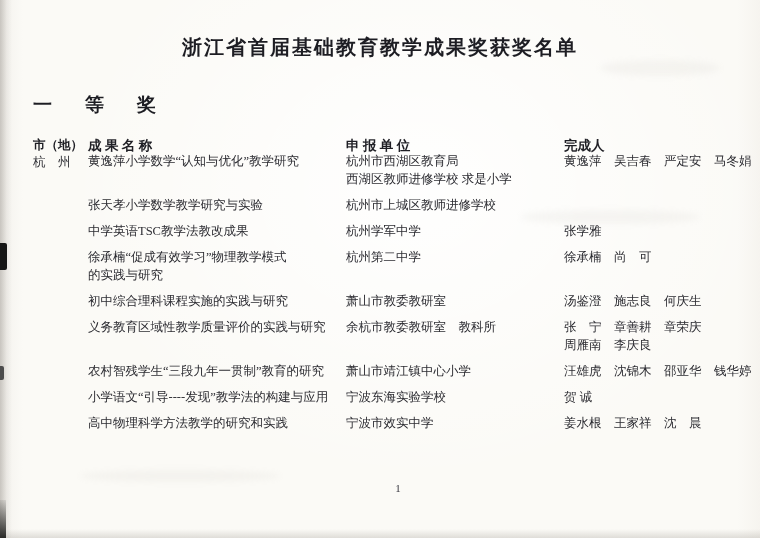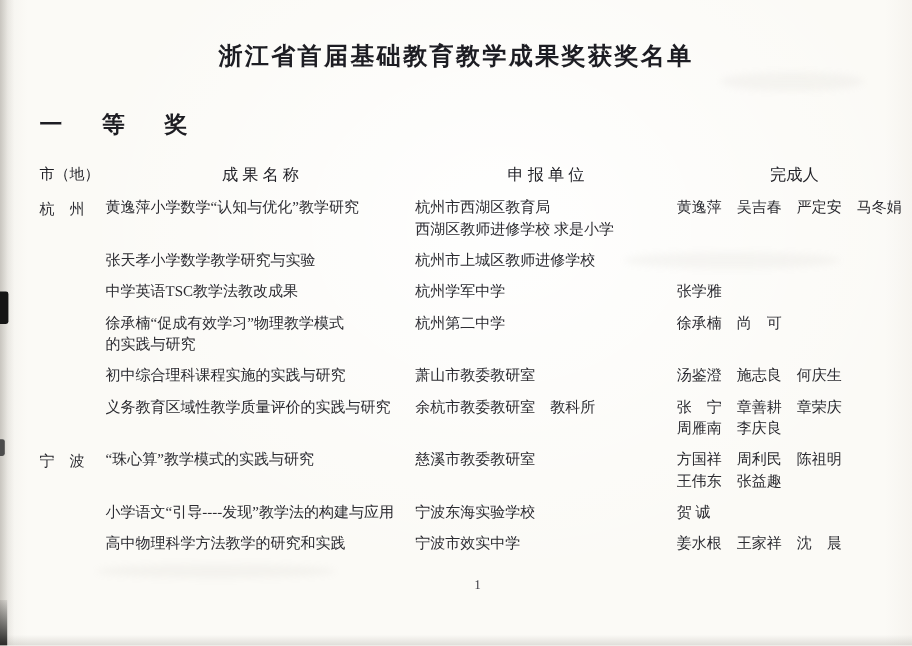--- a/index.html
+++ b/index.html
@@ -47,25 +47,25 @@
     color: #1d1d23; line-height: 25px;
   }
 
   .thead, .trow { display: flex; align-items: flex-start; }
   .col-city { width: 55px;  flex: none; white-space: nowrap; }
   .col-ach  { width: 258px; flex: none; white-space: nowrap; }
   .col-unit { width: 218px; flex: none; white-space: nowrap; }
   .col-comp { width: 196px; flex: none; white-space: nowrap; }
 
   .thead {
-    margin-top: 20px; margin-bottom: 12px;
-    font-size: 13.5px; font-weight: normal; color: #1f1f25;
+    margin-top: 20px; 
+    font-size: 13.5px; font-weight: bold; color: #1f1f25;
     line-height: 17px;
   }
-  .thead .col-ach, .thead .col-unit, .thead .col-comp { text-align: center; }
+  .thead .col-ach, .thead .col-unit, .thead .col-comp { }
 
   .tbody { font-size: 12.5px; color: #2b2b31; }
   .trow { margin-bottom: 8px; }
   .trow .line { line-height: 15px; margin-bottom: 3px; }
   .col-city { font-size: 12.5px; }
 
   .page-number {
     position: absolute; left: 0; top: 482px; width: 760px;
     text-align: center; padding-left: 36px; box-sizing: border-box;
     font-size: 11px; color: #3a3a42;
@@ -162,30 +162,29 @@
           </div>
     <div class="col-unit">
             <div class="line">余杭市教委教研室　教科所</div>
           </div>
     <div class="col-comp">
             <div class="line">张　宁　章善耕　章荣庆</div>
             <div class="line">周雁南　李庆良</div>
           </div>
   </div>
         <div class="trow">
-    <div class="col-city">宁　波</div>
-    <div class="col-ach">
-            <div class="line">“珠心算”教学模式的实践与研究</div>
-          </div>
-    <div class="col-unit">
-            <div class="line">慈溪市教委教研室</div>
-          </div>
-    <div class="col-comp">
-            <div class="line">方国祥　周利民　陈祖明</div>
-            <div class="line">王伟东　张益趣</div>
+    <div class="col-city"></div>
+    <div class="col-ach">
+            <div class="line">农村智残学生“三段九年一贯制”教育的研究</div>
+          </div>
+    <div class="col-unit">
+            <div class="line">萧山市靖江镇中心小学</div>
+          </div>
+    <div class="col-comp">
+            <div class="line">汪雄虎　沈锦木　邵亚华　钱华婷</div>
           </div>
   </div>
         <div class="trow">
     <div class="col-city"></div>
     <div class="col-ach">
             <div class="line">小学语文“引导----发现”教学法的构建与应用</div>
           </div>
     <div class="col-unit">
             <div class="line">宁波东海实验学校</div>
           </div>

